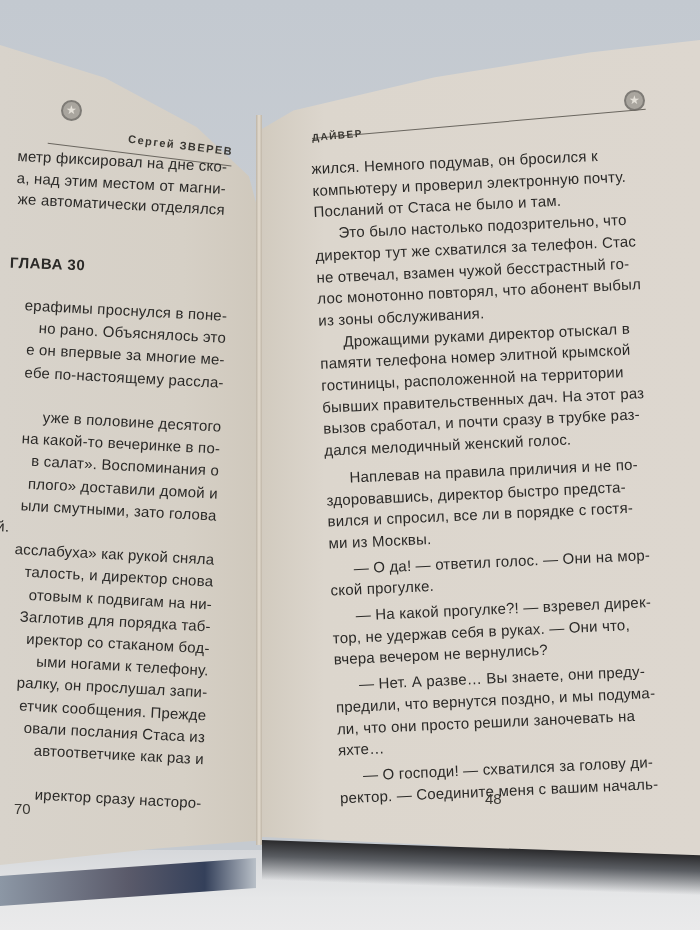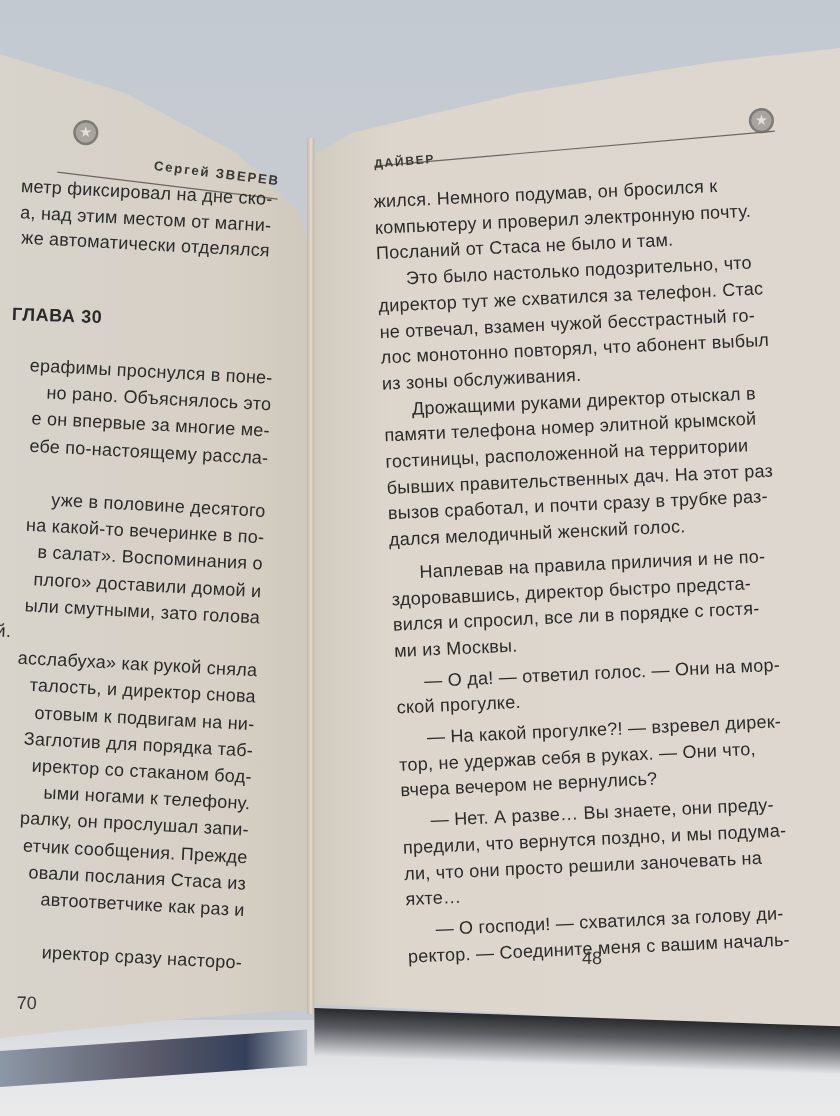--- a/index.html
+++ b/index.html
@@ -71,21 +71,21 @@
       border:2px solid #7e7b76; background:#a9a59e; color:#e4e0d8;
       font-size:12px; line-height:17px; text-align:center;
     }
     .star-left { left:61px; top:100px; }
     .star-right { left:624px; top:90px; }
     .chapter {
       position:absolute; left:10px; top:255px; font-size:15px; font-weight:bold; color:#2b2a28;
       transform:rotate(2deg); letter-spacing:0.5px;
     }
     .page-num { position:absolute; font-size:15px; color:#3a3833; }
-    .pn-left { left:14px; top:800px;margin-top:28px; }
+    .pn-left { left:14px; top:800px; }
     .pn-right { left:485px; top:790px; }
   </style>
 </head>
 <body>
 
 <div class="bg-top"></div>
 <div class="table"></div>
 <div class="cover-left"></div>
 
 <div class="page page-left"></div>

